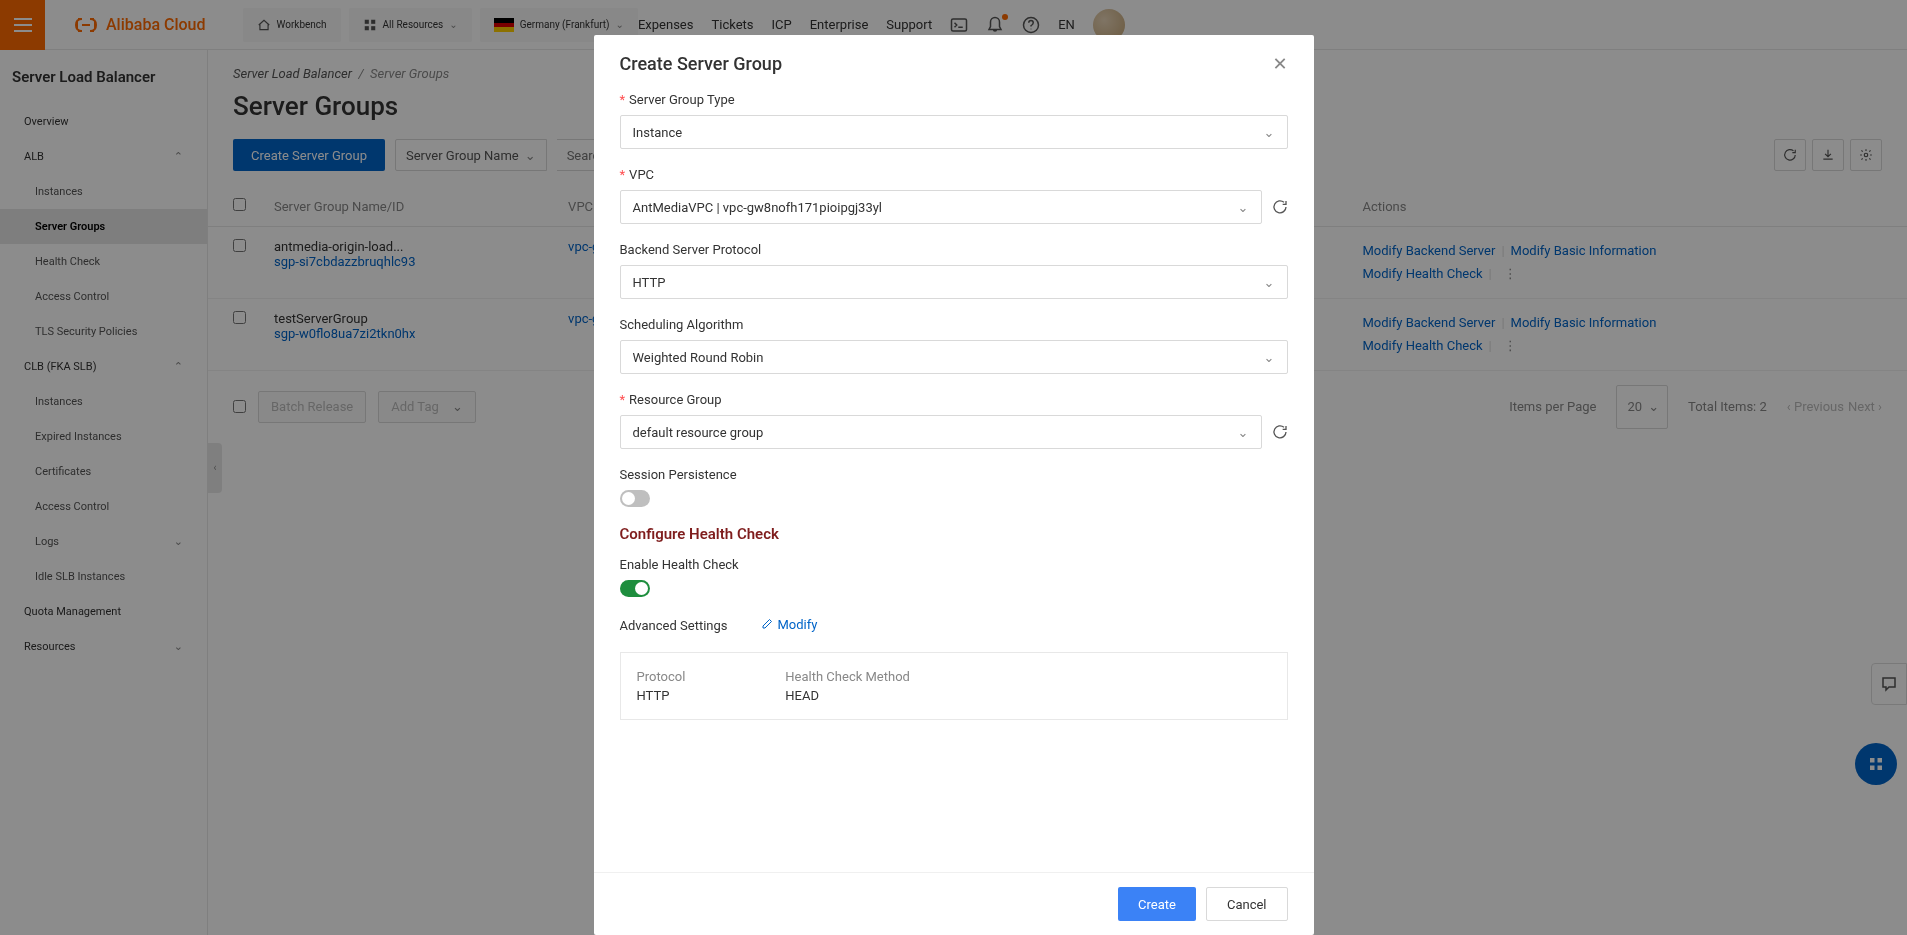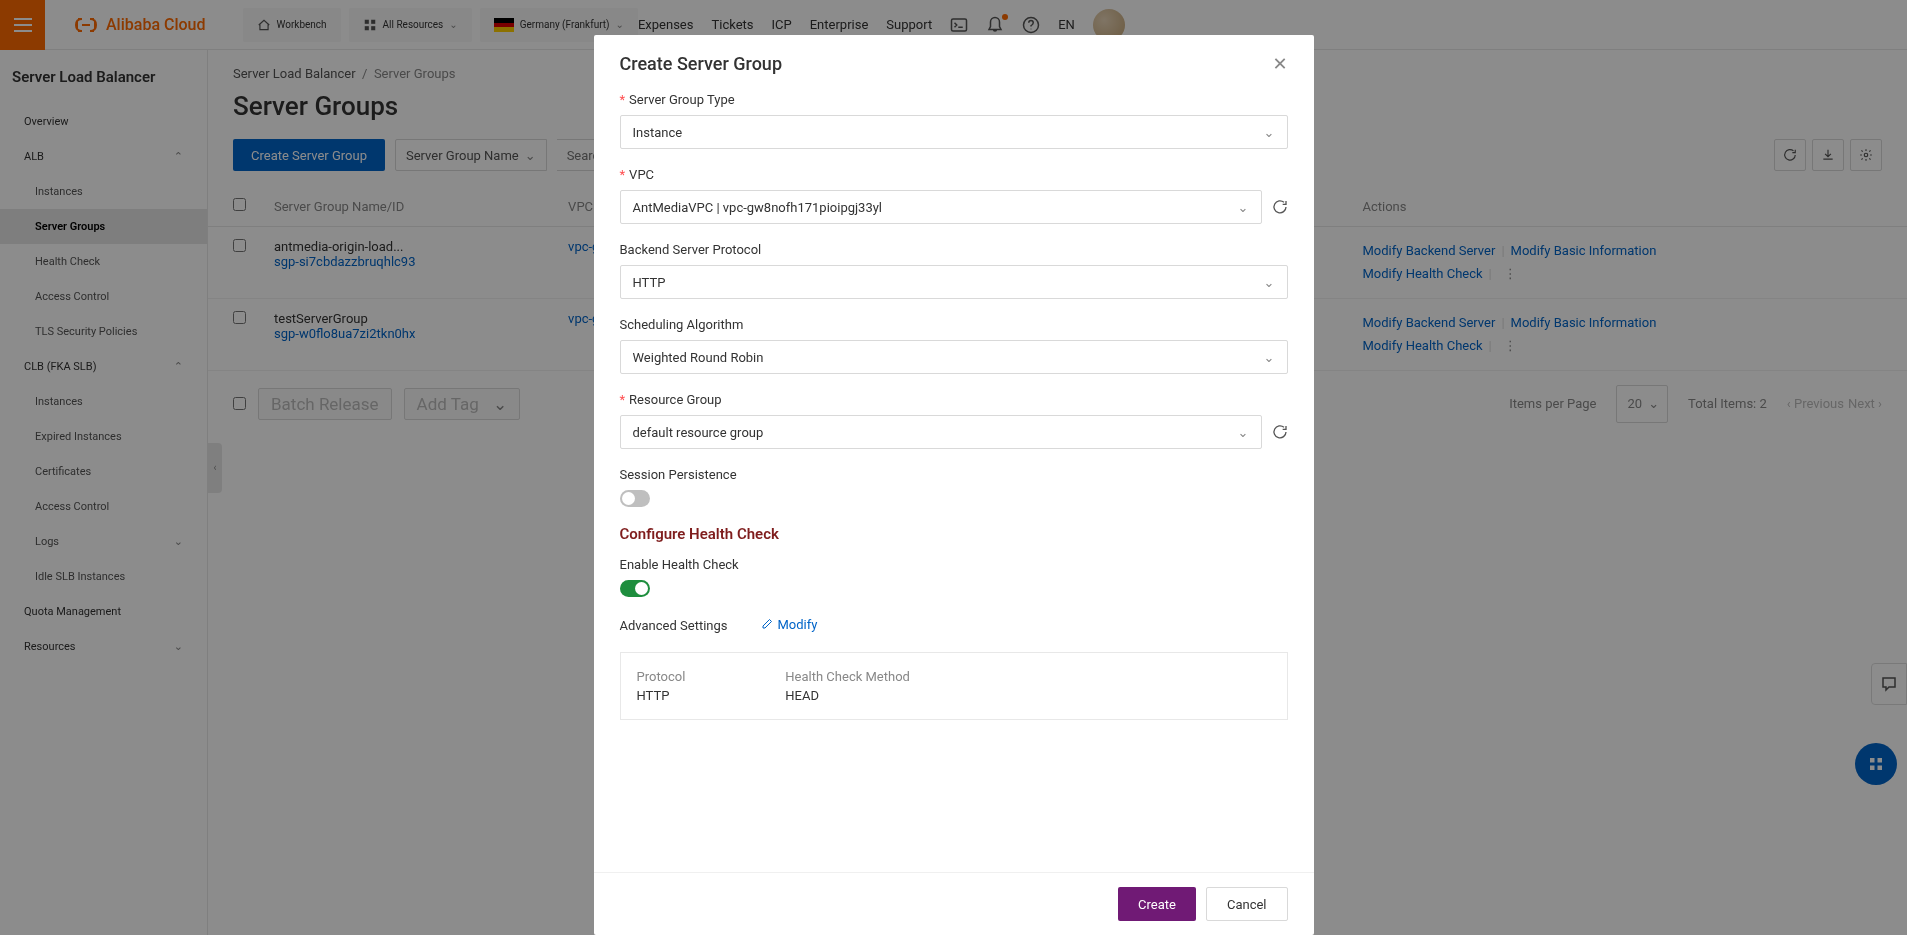--- a/index.html
+++ b/index.html
@@ -33,45 +33,45 @@
     .sidebar-item { padding: 11px 24px; font-size: 11px; color: #333; cursor: pointer; display: flex; align-items: center; justify-content: space-between; }
     .sidebar-item.sub { padding-left: 35px; color: #555; }
     .sidebar-item.active { background: #e6e6e6; font-weight: 600; color: #000; }
     .chevron { color: #888; }
     
     
     .collapse-handle { position: absolute; left: 208px; top: 50%; transform: translateY(-50%); width: 14px; height: 50px; background: #e8e8e8; border-radius: 0 4px 4px 0; display: flex; align-items: center; justify-content: center; cursor: pointer; color: #888; font-size: 10px; }
     
     
     .content { flex: 1; background: #fff; padding: 0; overflow: auto; }
-    .breadcrumb { padding: 16px 25px 0; font-size: 13px; color: #888; }
+    .breadcrumb { padding: 16px 25px 0; font-size: 13px; color: #888; font-style: italic; }
     .breadcrumb a { color: #555; text-decoration: none; }
     .page-title { padding: 10px 25px 18px; font-size: 26px; font-weight: 500; color: #333; }
     .toolbar { padding: 0 25px 15px; display: flex; align-items: center; gap: 10px; }
     .btn-primary { background: #0064c8; color: #fff; border: none; height: 32px; padding: 0 18px; border-radius: 2px; cursor: pointer; font-size: 13px; }
-    .btn { background: #fff; border: 1px solid #d9d9d9; height: 32px; padding: 0 12px; border-radius: 2px; cursor: pointer; font-size: 17px; display: flex; align-items: center; gap: 5px; color: #555; }
+    .btn { background: #fff; border: 1px solid #d9d9d9; height: 32px; padding: 0 12px; border-radius: 2px; cursor: pointer; font-size: 13px; display: flex; align-items: center; gap: 5px; color: #555; }
     .btn.icon-only { width: 32px; padding: 0; justify-content: center; }
     .dropdown-btn { background: #fff; border: 1px solid #d9d9d9; height: 32px; padding: 0 10px; border-radius: 2px 0 0 2px; cursor: pointer; font-size: 13px; display: flex; align-items: center; gap: 6px; color: #555; }
     .search-field-inline { height: 32px; border: 1px solid #d9d9d9; border-left: none; padding: 0 10px; font-size: 13px; width: 260px; border-radius: 0 2px 2px 0; }
     .toolbar-right { margin-left: auto; display: flex; gap: 6px; }
     
     
     .data-table { width: 100%; border-collapse: collapse; }
     .data-table th { text-align: left; padding: 12px 14px; font-size: 13px; font-weight: 400; color: #888; border-bottom: 1px solid #e8e8e8; }
     .data-table td { padding: 12px 14px; font-size: 13px; color: #333; border-bottom: 1px solid #f0f0f0; vertical-align: top; }
     .data-table .cb-cell { width: 40px; padding-left: 25px; }
     .link { color: #0064c8; text-decoration: none; cursor: pointer; }
     .action-links { font-size: 13px; line-height: 1.8; }
     .action-links .sep { color: #dcdcdc; margin: 0 6px; }
     .action-more { color: #888; margin-left: 6px; cursor: pointer; }
     .tag-icon { color: #bbb; cursor: pointer; }
     .table-footer { padding: 14px 25px; display: flex; align-items: center; gap: 12px; font-size: 13px; color: #888; }
     .btn.disabled { color: #bbb; cursor: not-allowed; background: #fafafa; }
     .footer-right { margin-left: auto; display: flex; align-items: center; gap: 20px; }
-    .page-size { border: 1px solid #d9d9d9; height: 38px; padding: 0 25px 0 10px; border-radius: 2px; font-size: 13px; position: relative; display: flex; align-items: center; }
+    .page-size { border: 1px solid #d9d9d9; height: 44px; padding: 0 25px 0 10px; border-radius: 2px; font-size: 13px; position: relative; display: flex; align-items: center; }
     .page-nav { display: flex; align-items: center; gap: 4px; color: #bbb; }
     
     
     .modal-overlay { position: fixed; inset: 0; background: rgba(0,0,0,0.45); display: flex; justify-content: center; }
     .modal { width: 720px; background: #fff; margin-top: 35px; max-height: calc(100vh - 35px); display: flex; flex-direction: column; border-radius: 2px; position: relative; }
     .modal-header { padding: 18px 26px; display: flex; align-items: center; justify-content: space-between; }
     .modal-title { font-size: 18px; font-weight: 500; color: #333; }
     .modal-close { cursor: pointer; color: #888; font-size: 18px; }
     .modal-body { flex: 1; overflow-y: auto; padding: 0 26px 40px; }
     .modal-body::-webkit-scrollbar { width: 10px; }
@@ -91,21 +91,21 @@
     .toggle.on { background: #1e8e3e; }
     .toggle-knob { position: absolute; top: 2px; width: 13px; height: 13px; background: #fff; border-radius: 50%; }
     .toggle.off .toggle-knob { left: 2px; }
     .toggle.on .toggle-knob { right: 2px; }
     .section-header { font-size: 15px; font-weight: 600; color: #7f1d1d; margin: 12px 0 14px; }
     .modify-link { color: #0064c8; font-size: 13px; cursor: pointer; display: inline-flex; align-items: center; gap: 4px; margin-left: 30px; }
     .advanced-box { border: 1px solid #e8e8e8; padding: 16px; display: flex; gap: 100px; font-size: 13px; }
     .adv-col .adv-label { color: #888; margin-bottom: 4px; }
     .adv-col .adv-value { color: #333; }
     .modal-footer { padding: 14px 26px; display: flex; justify-content: flex-end; gap: 10px; border-top: 1px solid #f0f0f0; }
-    .modal-footer .btn-primary { background: #701a75; }
+    .modal-footer .btn-primary { background: #3b82f6; }
     .modal-footer button { height: 34px; padding: 0 20px; border-radius: 2px; font-size: 13px; cursor: pointer; }
     .modal-footer .btn-default { background: #fff; border: 1px solid #d9d9d9; color: #333; }
     
     .fab { position: fixed; right: 10px; width: 42px; height: 42px; border-radius: 50%; background: #0064c8; color:#fff; display:flex; align-items:center; justify-content:center; cursor:pointer; }
     .fab.chat { bottom: 230px; background: #fff; border: 1px solid #ddd; color: #333; border-radius: 4px 0 0 4px; right: 0; width: 36px; }
     .fab.apps { bottom: 150px; }
     
     svg { display: block; }
   </style>
 </head>

